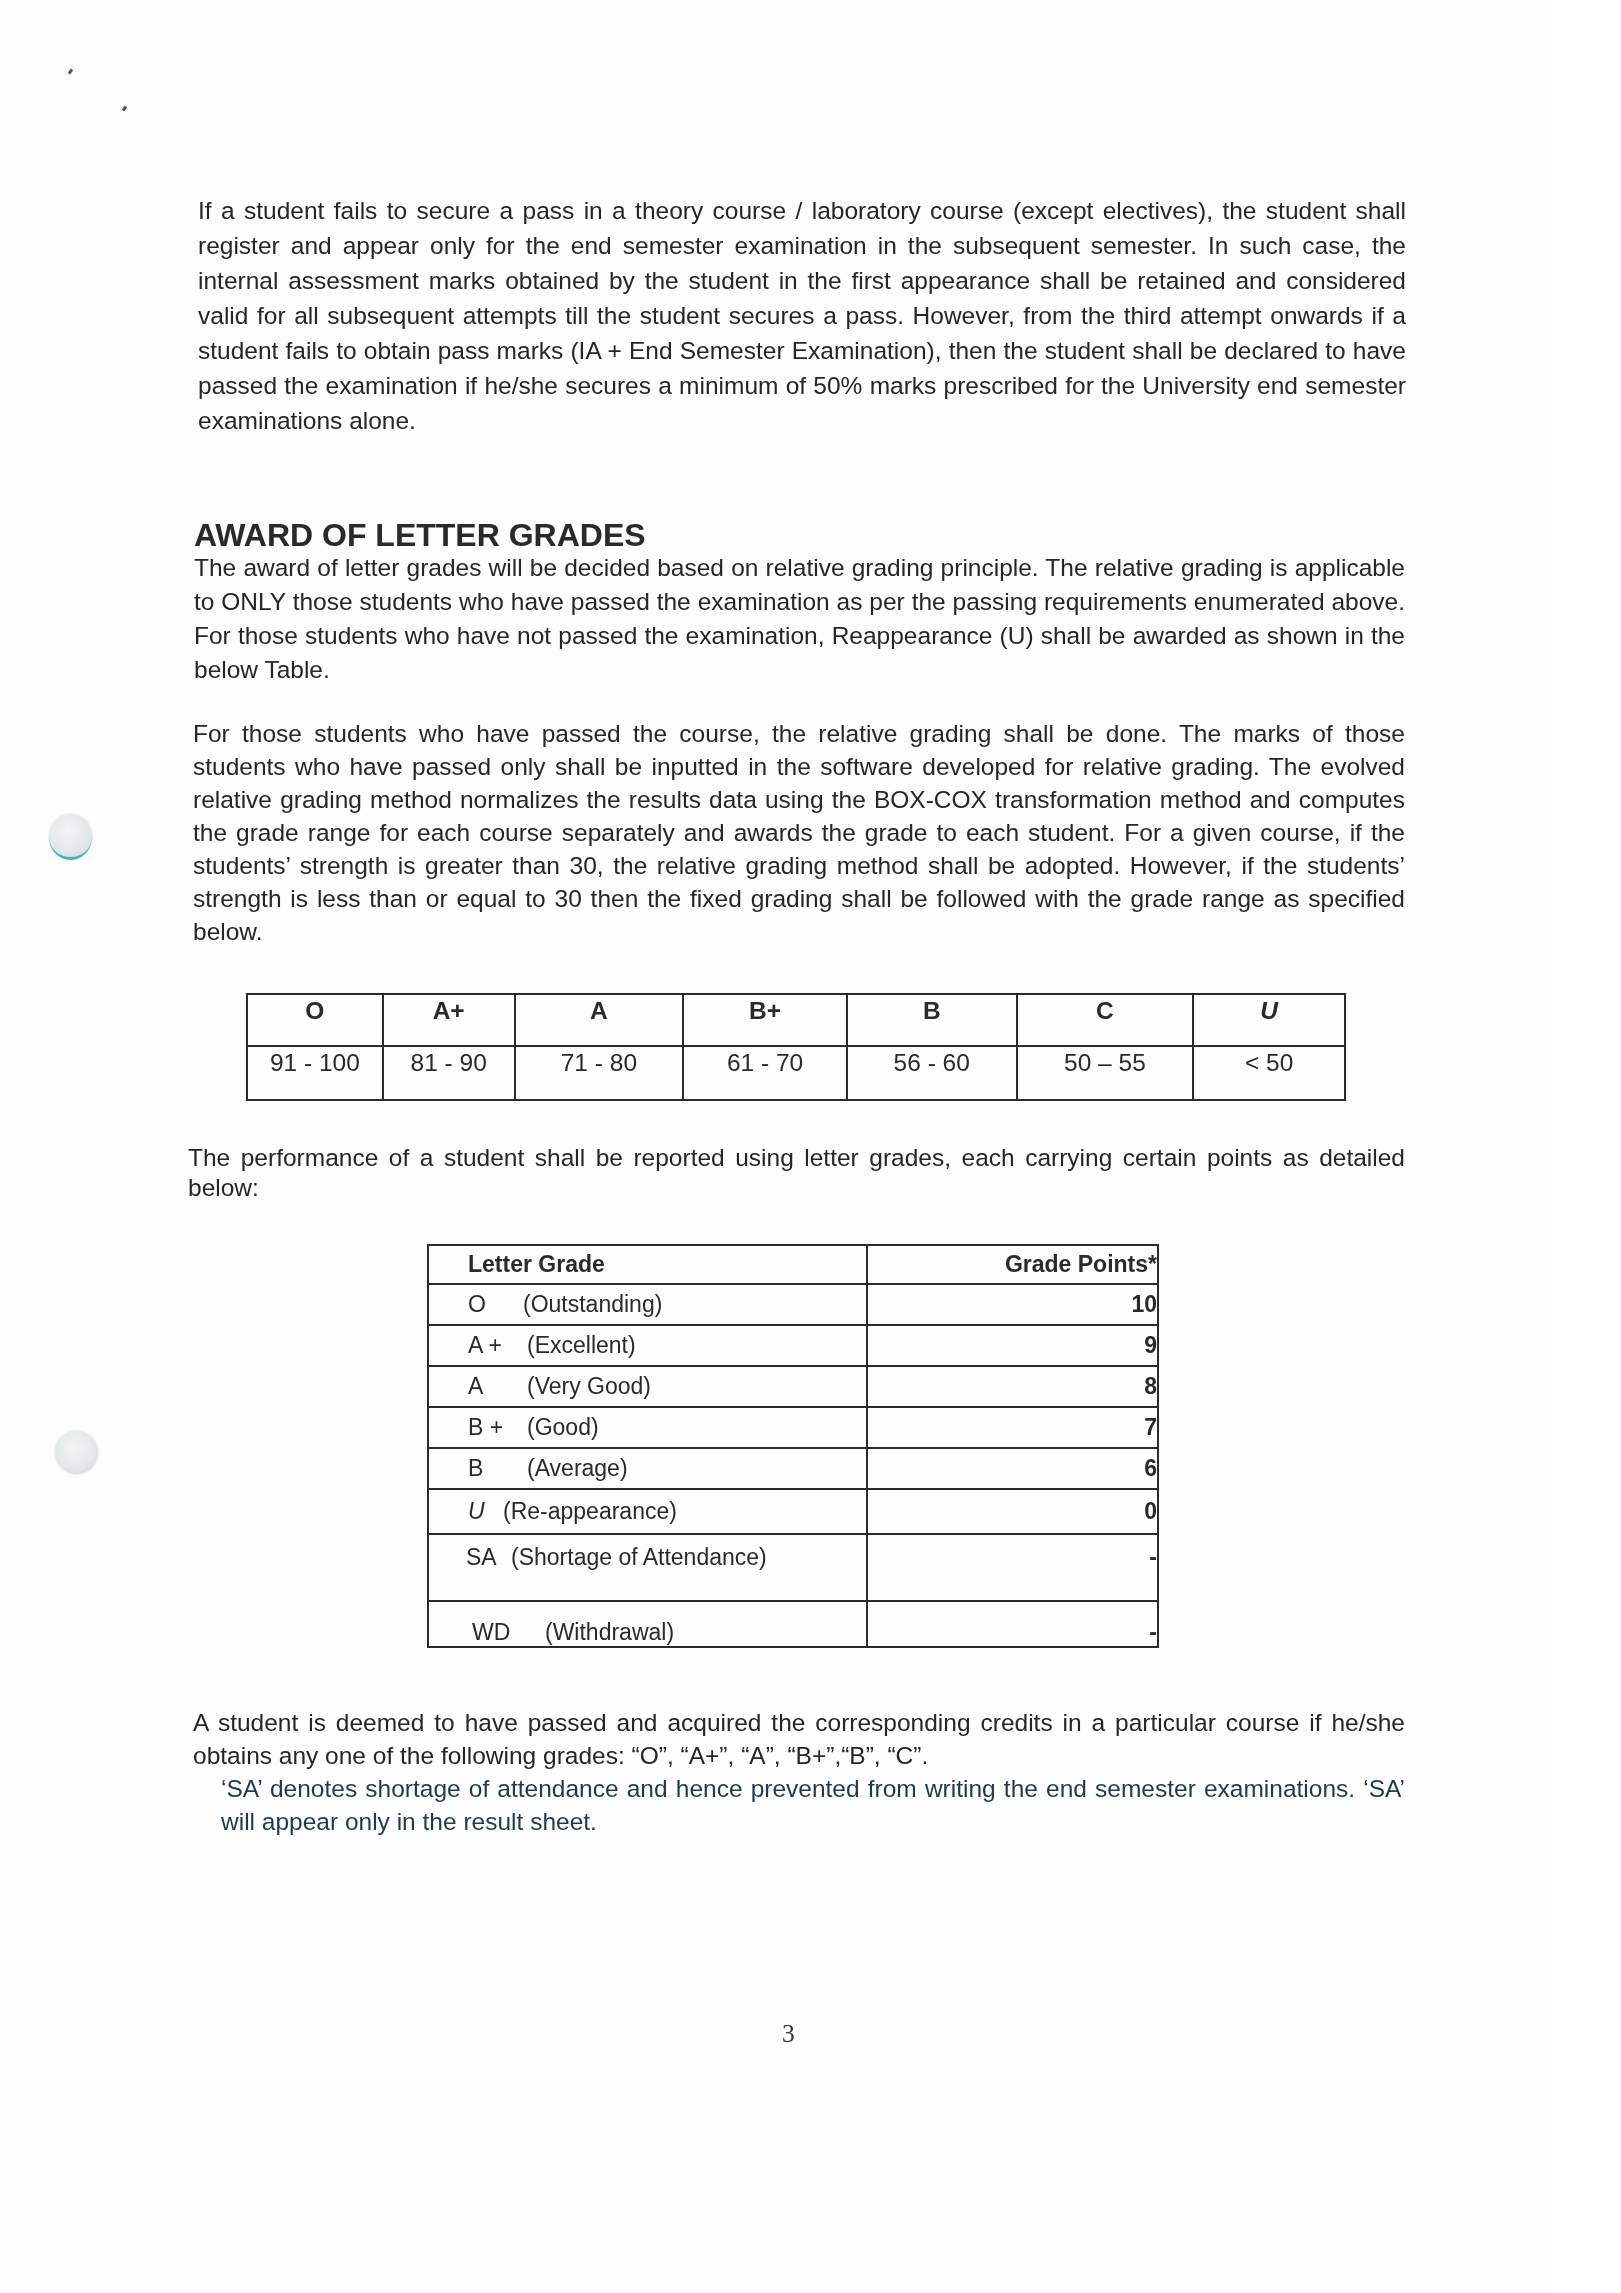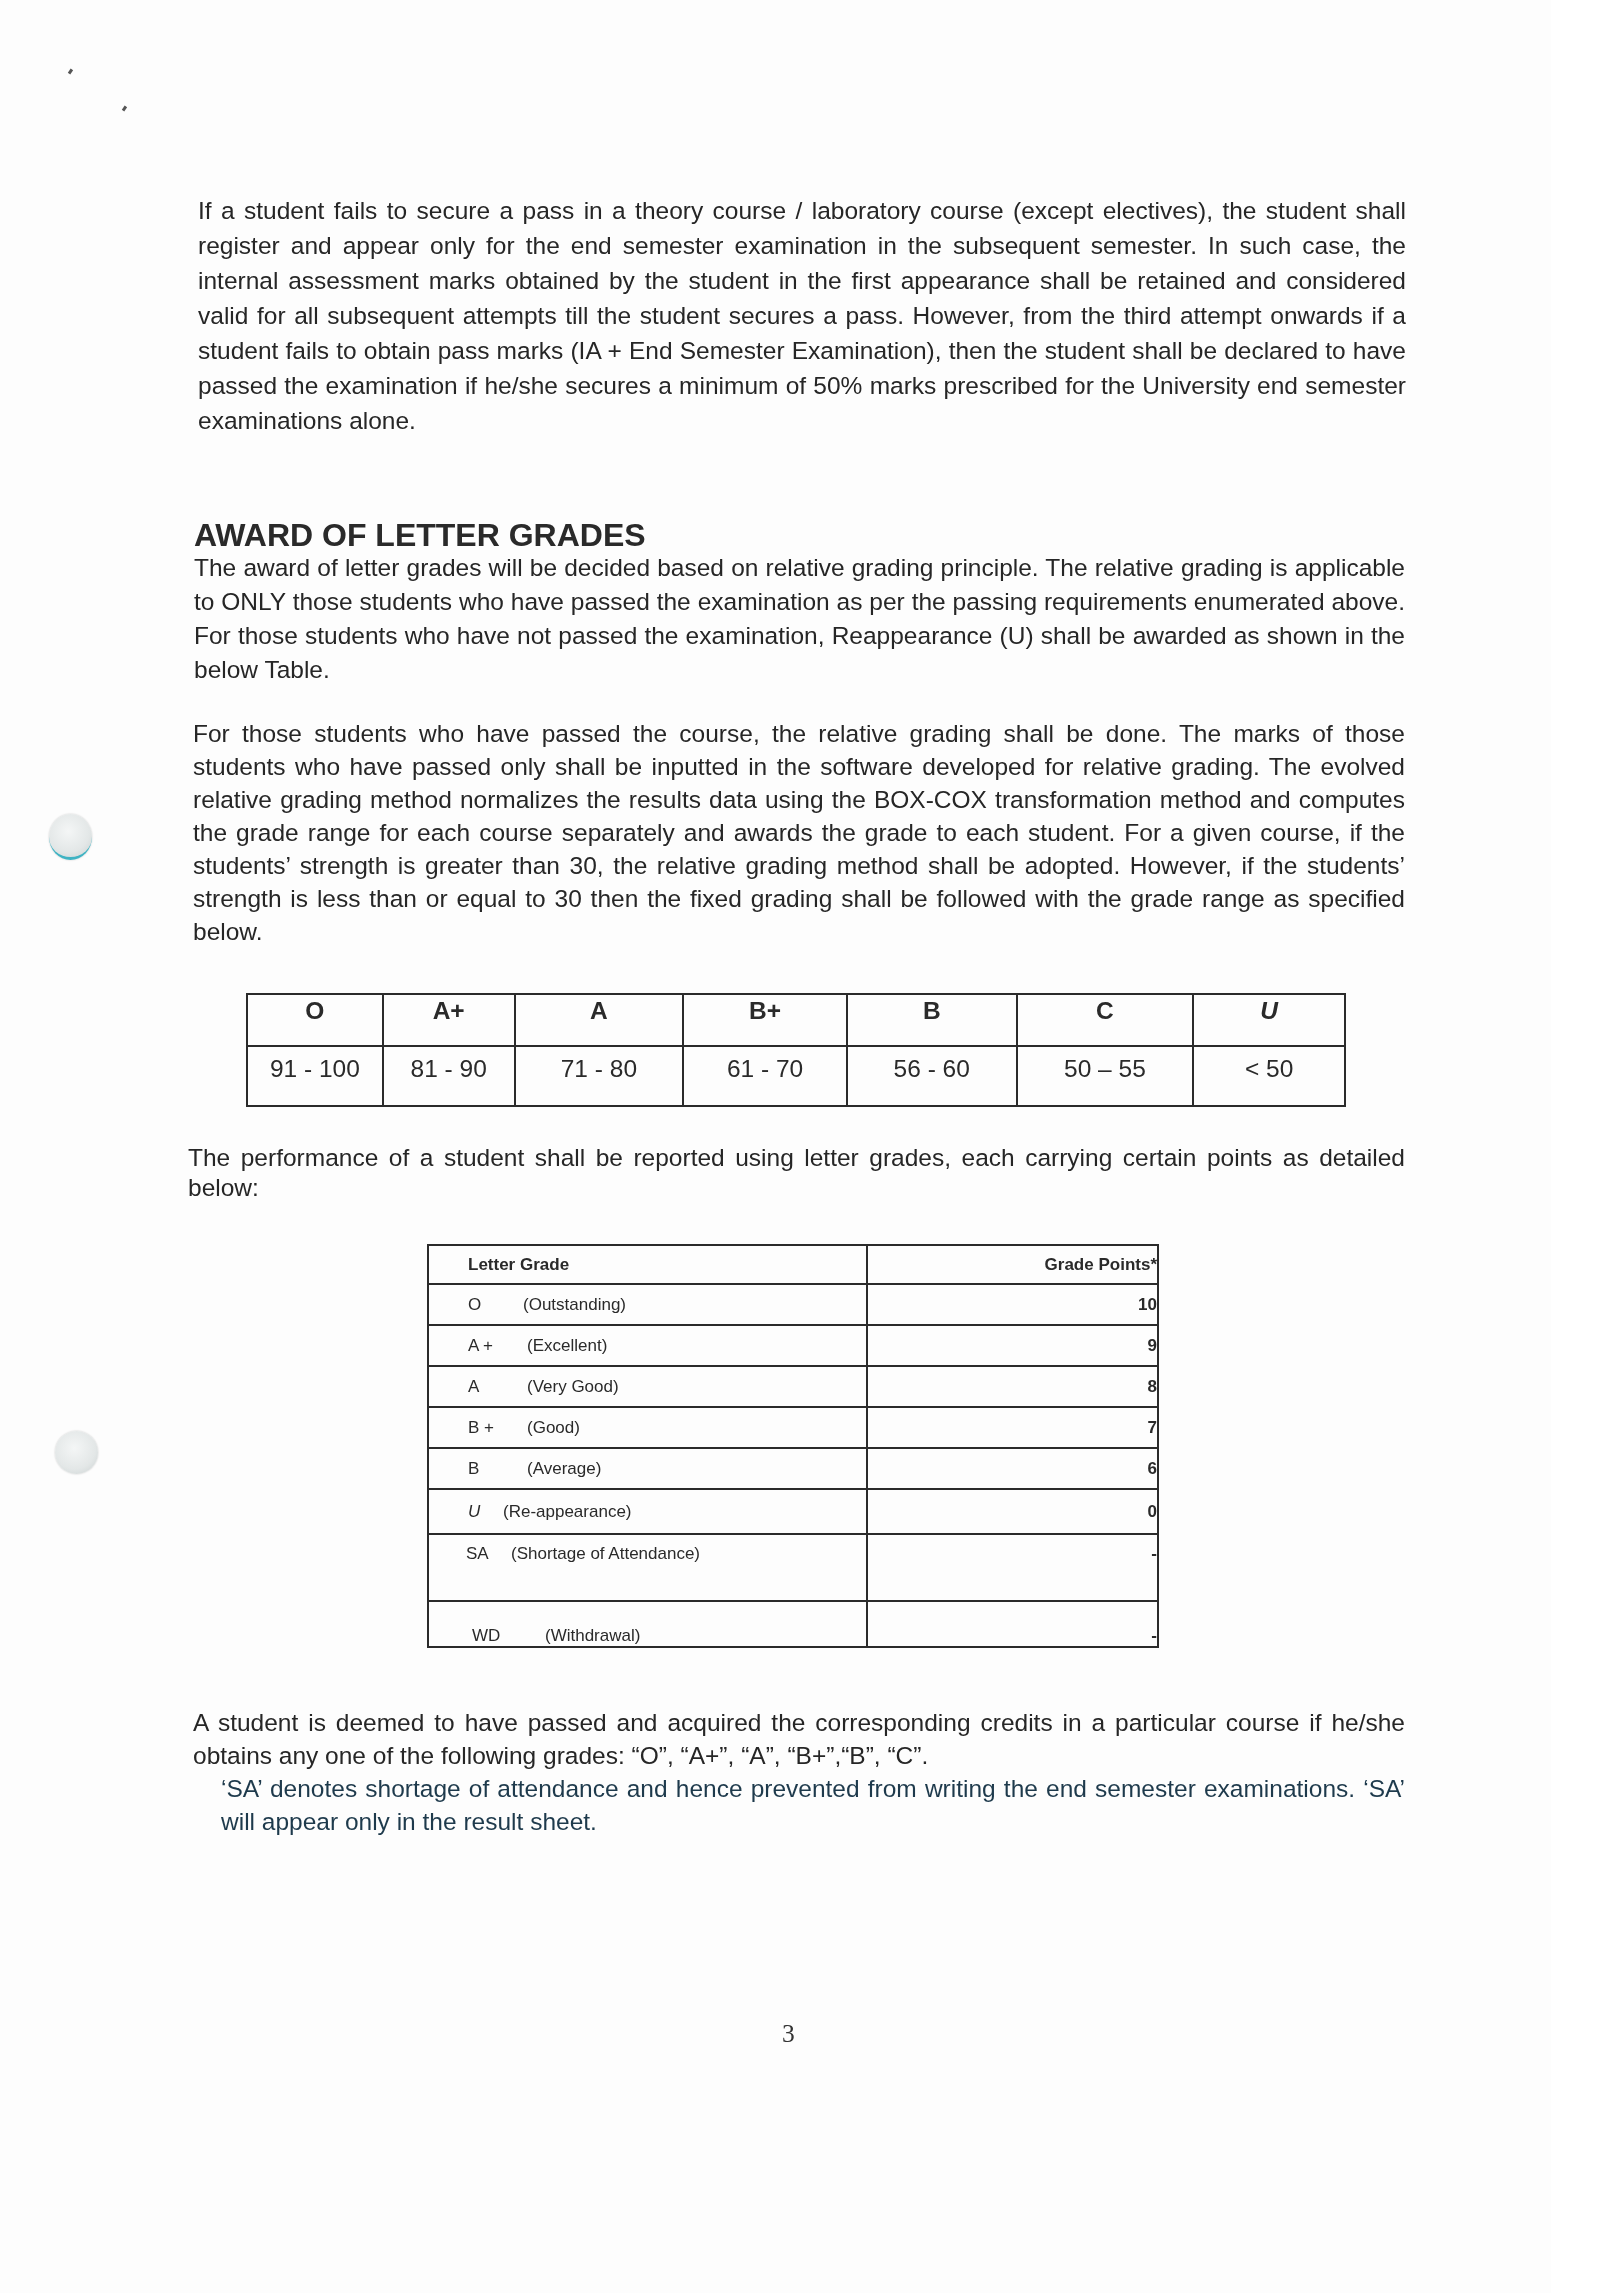--- a/index.html
+++ b/index.html
@@ -6,23 +6,23 @@
   body { width:1621px; height:2294px; background:#ffffff; position:relative; overflow:hidden;
          font-family:"Liberation Sans", sans-serif; color:#222; }
   .page { position:absolute; left:0; top:0; width:1551px; height:2294px; background:#fdfdfd; }
   .para { position:absolute; font-size:24.5px; line-height:35px; text-align:justify; text-align-last:left; color:#262626; }
   .para.tight { line-height:33px; }
   .heading { position:absolute; font-size:32px; font-weight:bold; color:#2a2a2a; }
   .teal { color:#1e3a4c; }
   table { border-collapse:collapse; position:absolute; }
   .gr-table td { border:2px solid #2b2b2b; text-align:center; font-size:24.5px; color:#2a2a2a; padding:0; }
   .gr-table tr.hdr td { font-weight:bold; height:48px; vertical-align:top; padding-top:2px; }
-  .gr-table tr.rng td { height:50px; vertical-align:top; padding-top:8px; }
+  .gr-table tr.rng td { height:50px; vertical-align:top; padding-top:2px; }
   .italic { font-style:italic; }
-  .pt-table td { border:2px solid #2b2b2b; font-size:17px; color:#2a2a2a; padding:0; }
+  .pt-table td { border:2px solid #2b2b2b; font-size:23px; color:#2a2a2a; padding:0; }
   .pt-table td.lg { padding-left:39px; }
   .pt-table td.gp { text-align:right; font-weight:bold; }
   .pt-table tr.h td { font-weight:bold; height:37px; }
   .pt-table tr.h td.lg { padding-left:39px; }
   .pt-table tr.r td { height:39px; }
   .pt-table tr.tall td { height:56px; vertical-align:top; padding-top:9px; }
   .pt-table tr.tall td.gp { vertical-align:top; }
   .hole { position:absolute; width:43px; height:43px; border-radius:50%;
           background:radial-gradient(circle at 45% 40%, #f4f6f6 0%, #e3e7e7 60%, #c9d0d0 100%);
           box-shadow:0 0 2px #c8c8c8; }

